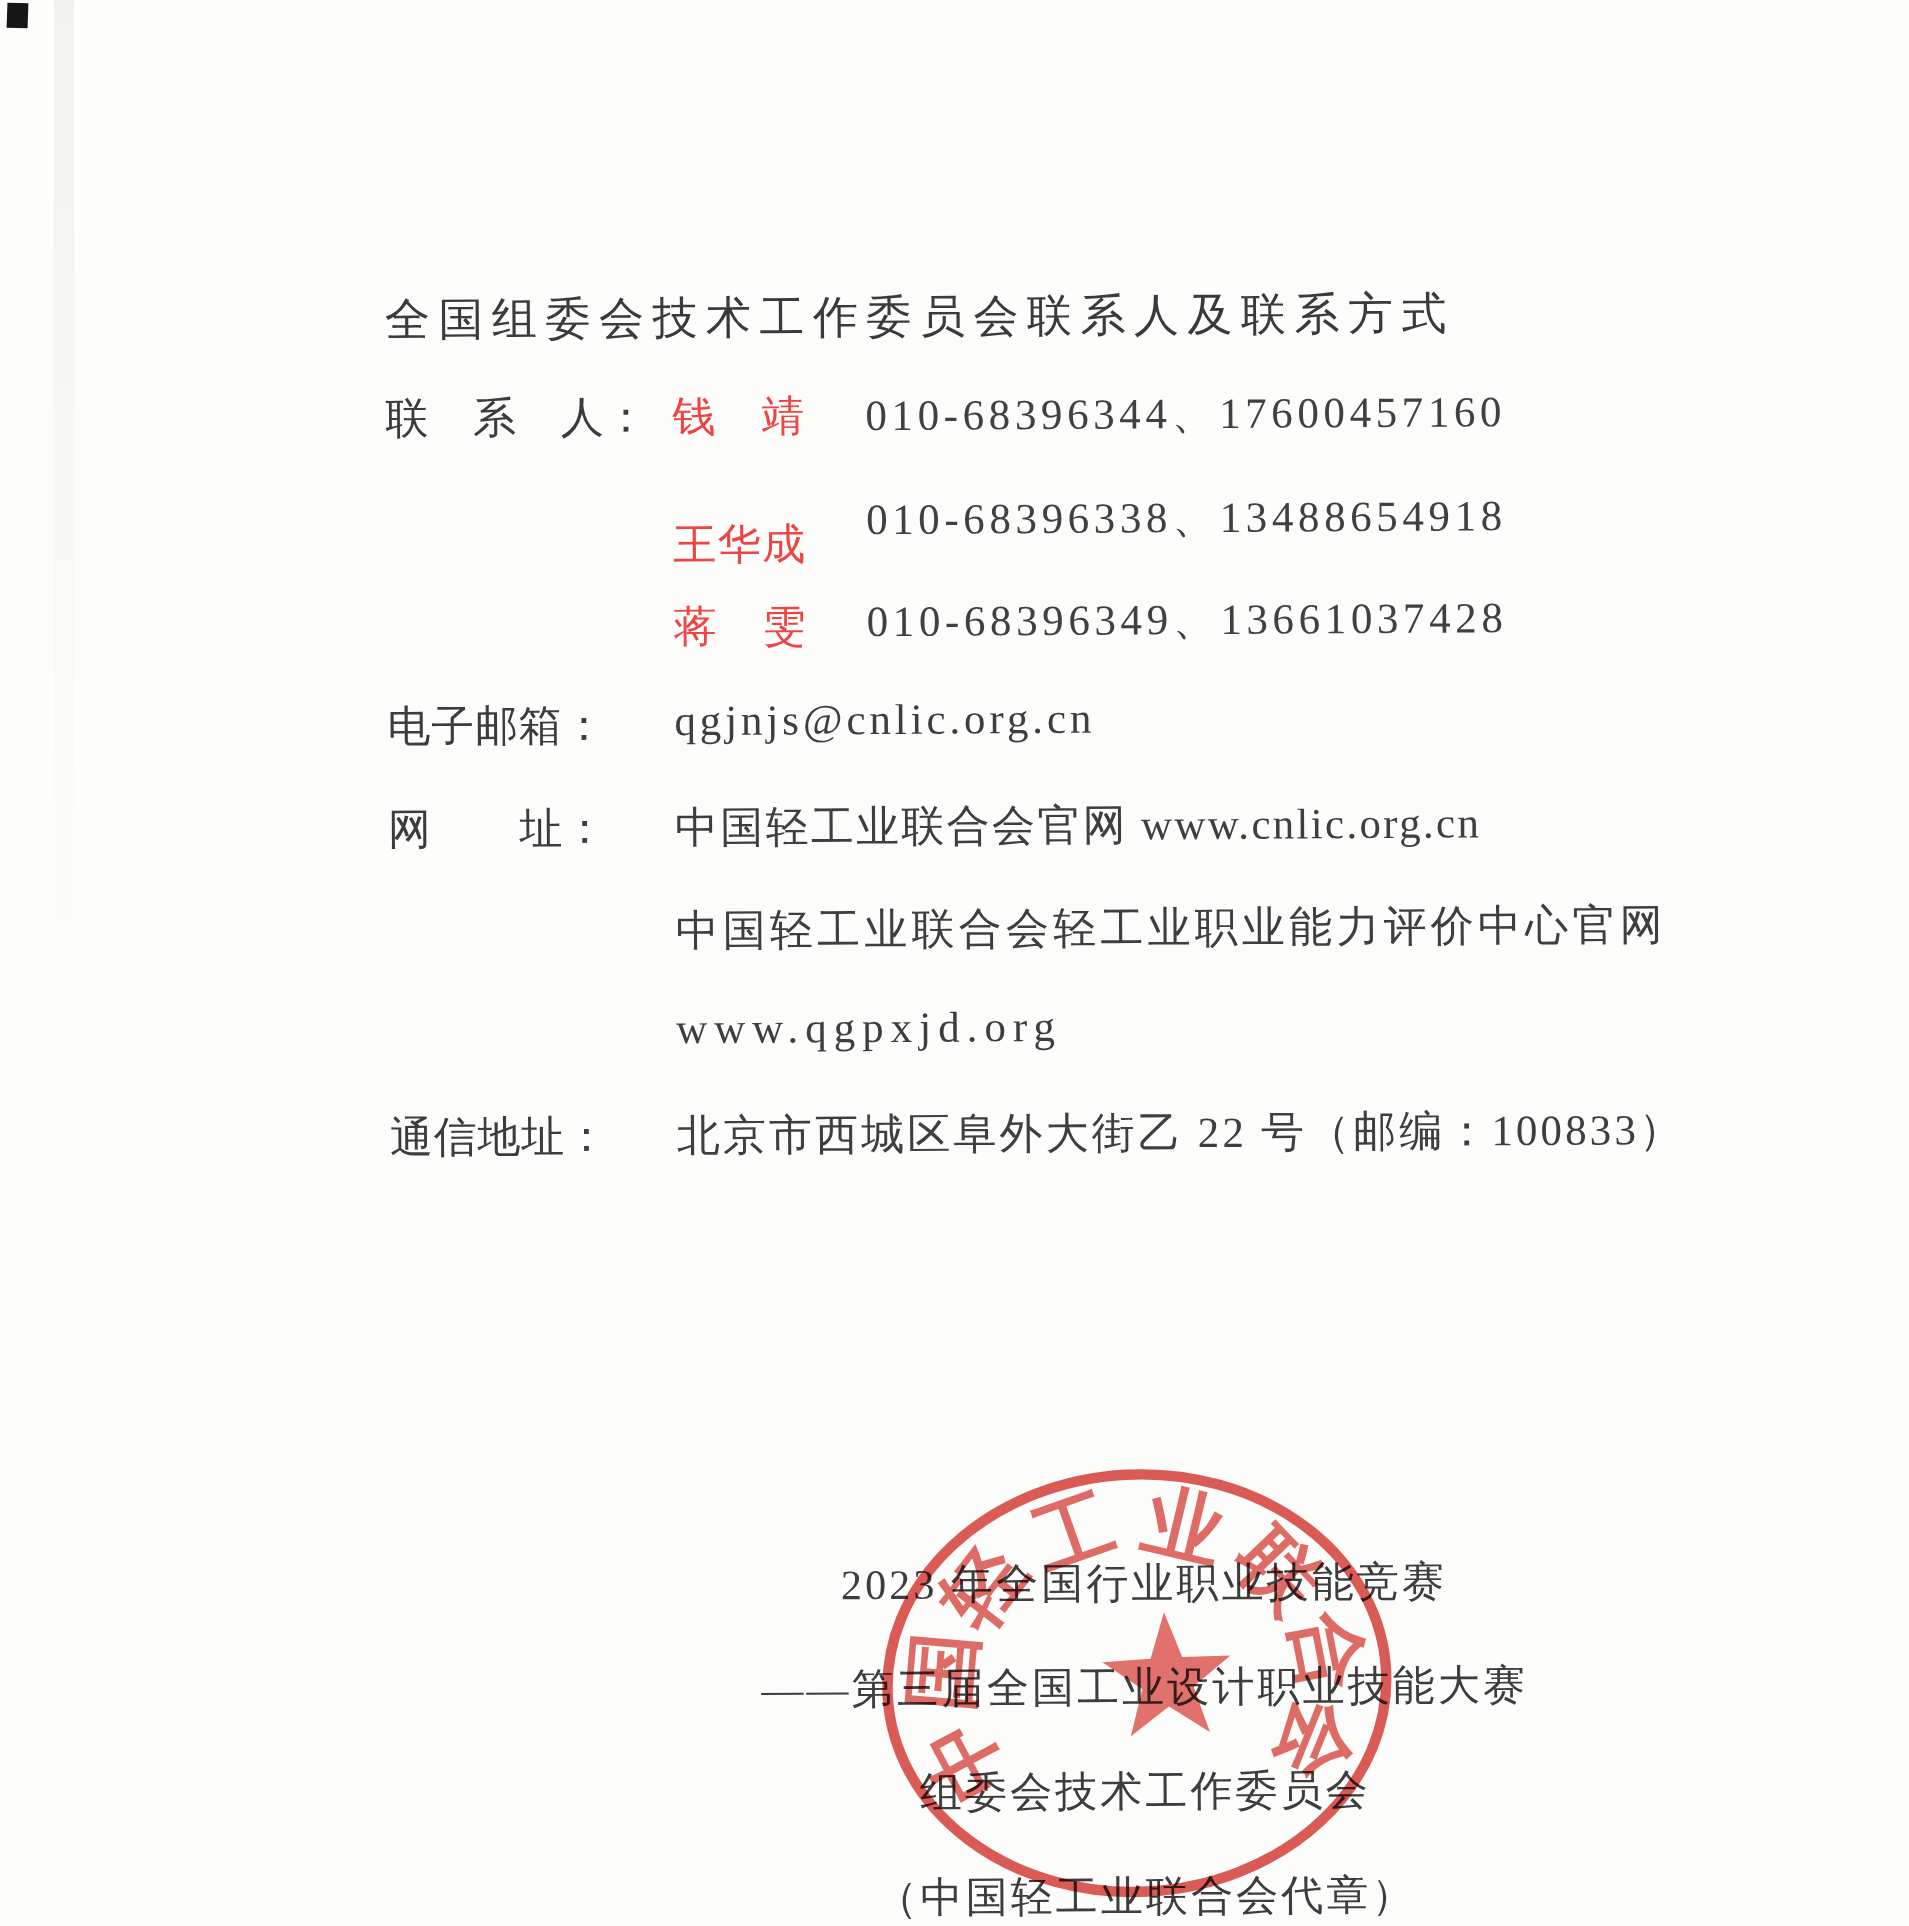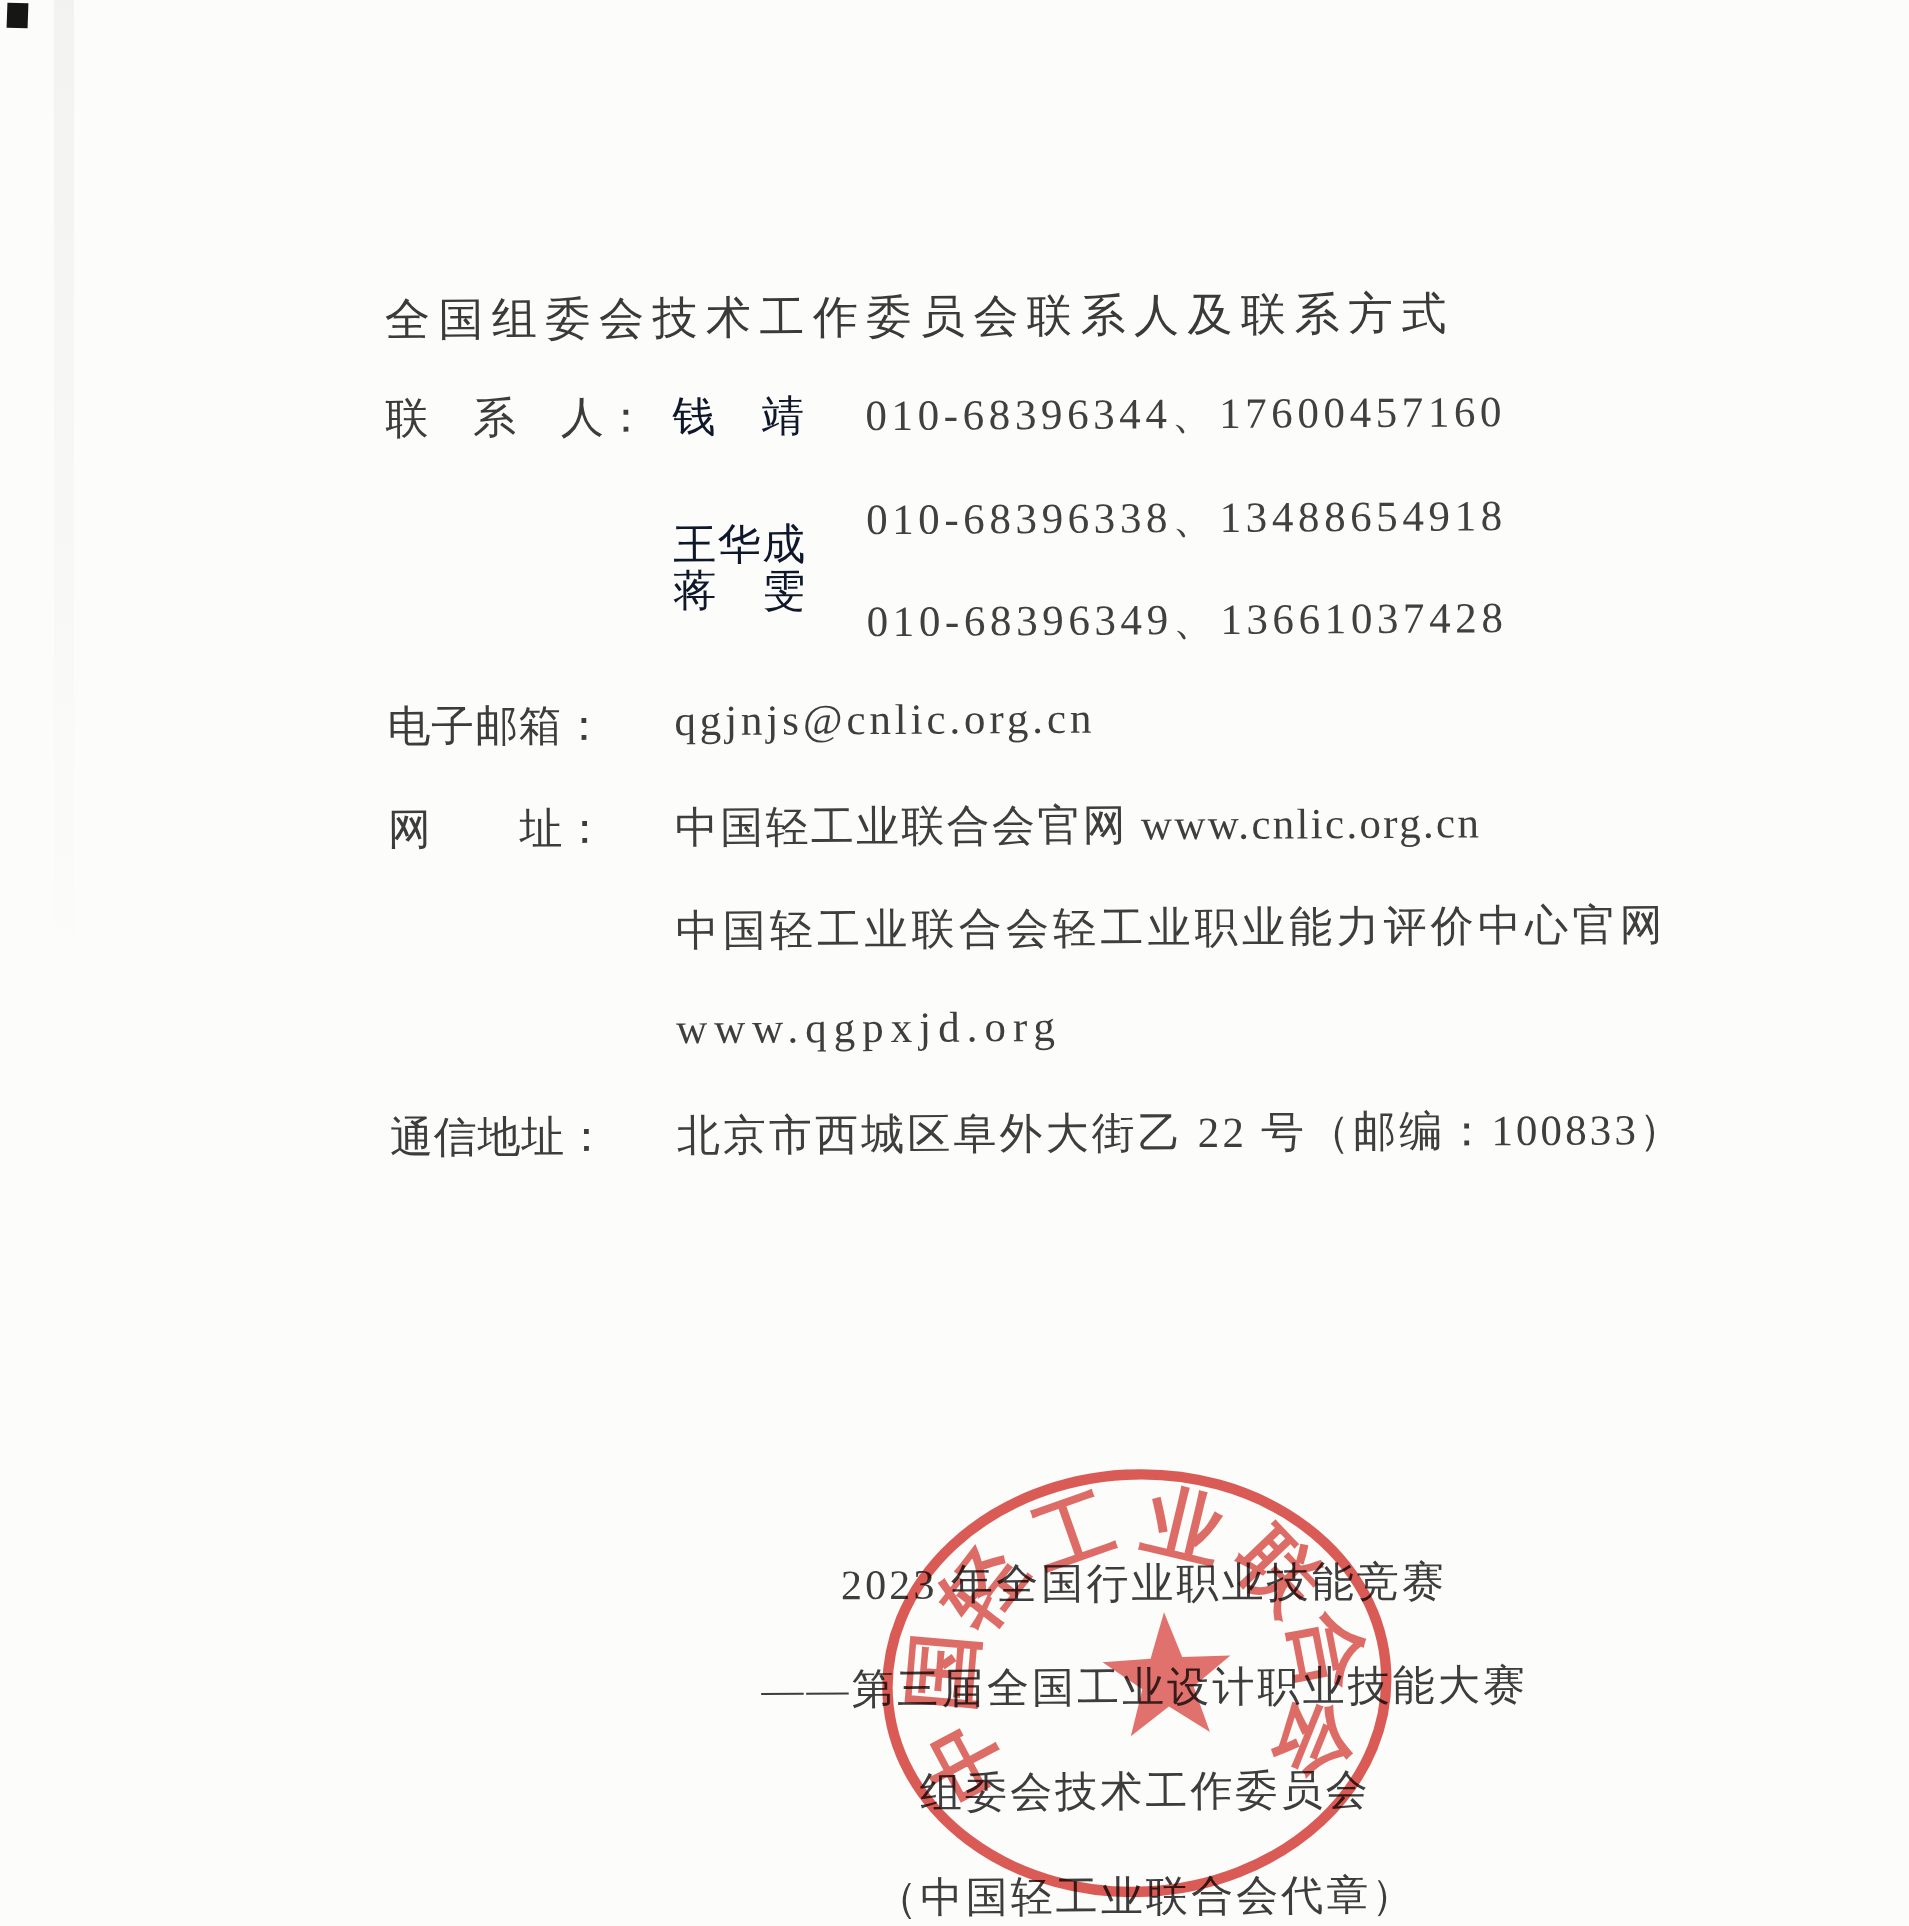--- a/index.html
+++ b/index.html
@@ -12,21 +12,21 @@
     position:relative;
   }
   #page{position:absolute;inset:0;background:#fcfcfb;}
   .content{position:absolute;inset:0;transform:rotate(-0.35deg);transform-origin:385px 347px;}
   .abs{position:absolute;white-space:nowrap;}
   .doc-title{
     left:385px;top:290px;
     font-size:45px;letter-spacing:8.5px;color:#3a3a3a;
   }
   .row-label{left:385px;font-size:43px;letter-spacing:0.8px;color:#3c3c3c;}
-  .row-name{left:672px;font-size:43px;letter-spacing:1.5px;color:#0f172a;}
+  .row-name{left:672px;font-size:43px;letter-spacing:1.5px;color:#ef4444;}
   .row-value{left:865px;font-size:43px;letter-spacing:4.6px;color:#404040;}
   .row-text{left:672px;font-size:43px;color:#3e3e3e;}
   .ls6{letter-spacing:2.3px;}
   .ls10{letter-spacing:3.9px;}
   .ls11{letter-spacing:4.2px;}
   .ls18{letter-spacing:7px;}
   .ls8{letter-spacing:3.1px;}
   .sig-line{
     position:absolute;left:674px;width:925px;
     text-align:center;font-size:42px;letter-spacing:3.1px;color:#3d3d3d;
@@ -57,21 +57,21 @@
 
     <div class="abs doc-title">全国组委会技术工作委员会联系人及联系方式</div>
 
     <div class="abs row-label" style="top:390px">联　系　人：</div>
     <div class="abs row-name" style="top:390px">钱　靖</div>
     <div class="abs row-value" style="top:390px">010-68396344、17600457160</div>
 
     <div class="abs row-name" style="top:518px">王华成</div>
     <div class="abs row-value" style="top:494px">010-68396338、13488654918</div>
 
-    <div class="abs row-name" style="top:564px">蒋　雯</div>
+    <div class="abs row-name" style="top:600px">蒋　雯</div>
     <div class="abs row-value" style="top:596px">010-68396349、13661037428</div>
 
     <div class="abs row-label" style="top:698px">电子邮箱：</div>
     <div class="abs row-text ls10" style="top:698px">qgjnjs@cnlic.org.cn</div>
 
     <div class="abs row-label" style="top:801px">网　　址：</div>
     <div class="abs row-text ls6" style="top:801px">中国轻工业联合会官网 www.cnlic.org.cn</div>
 
     <div class="abs row-text ls11" style="top:904px">中国轻工业联合会轻工业职业能力评价中心官网</div>
 

